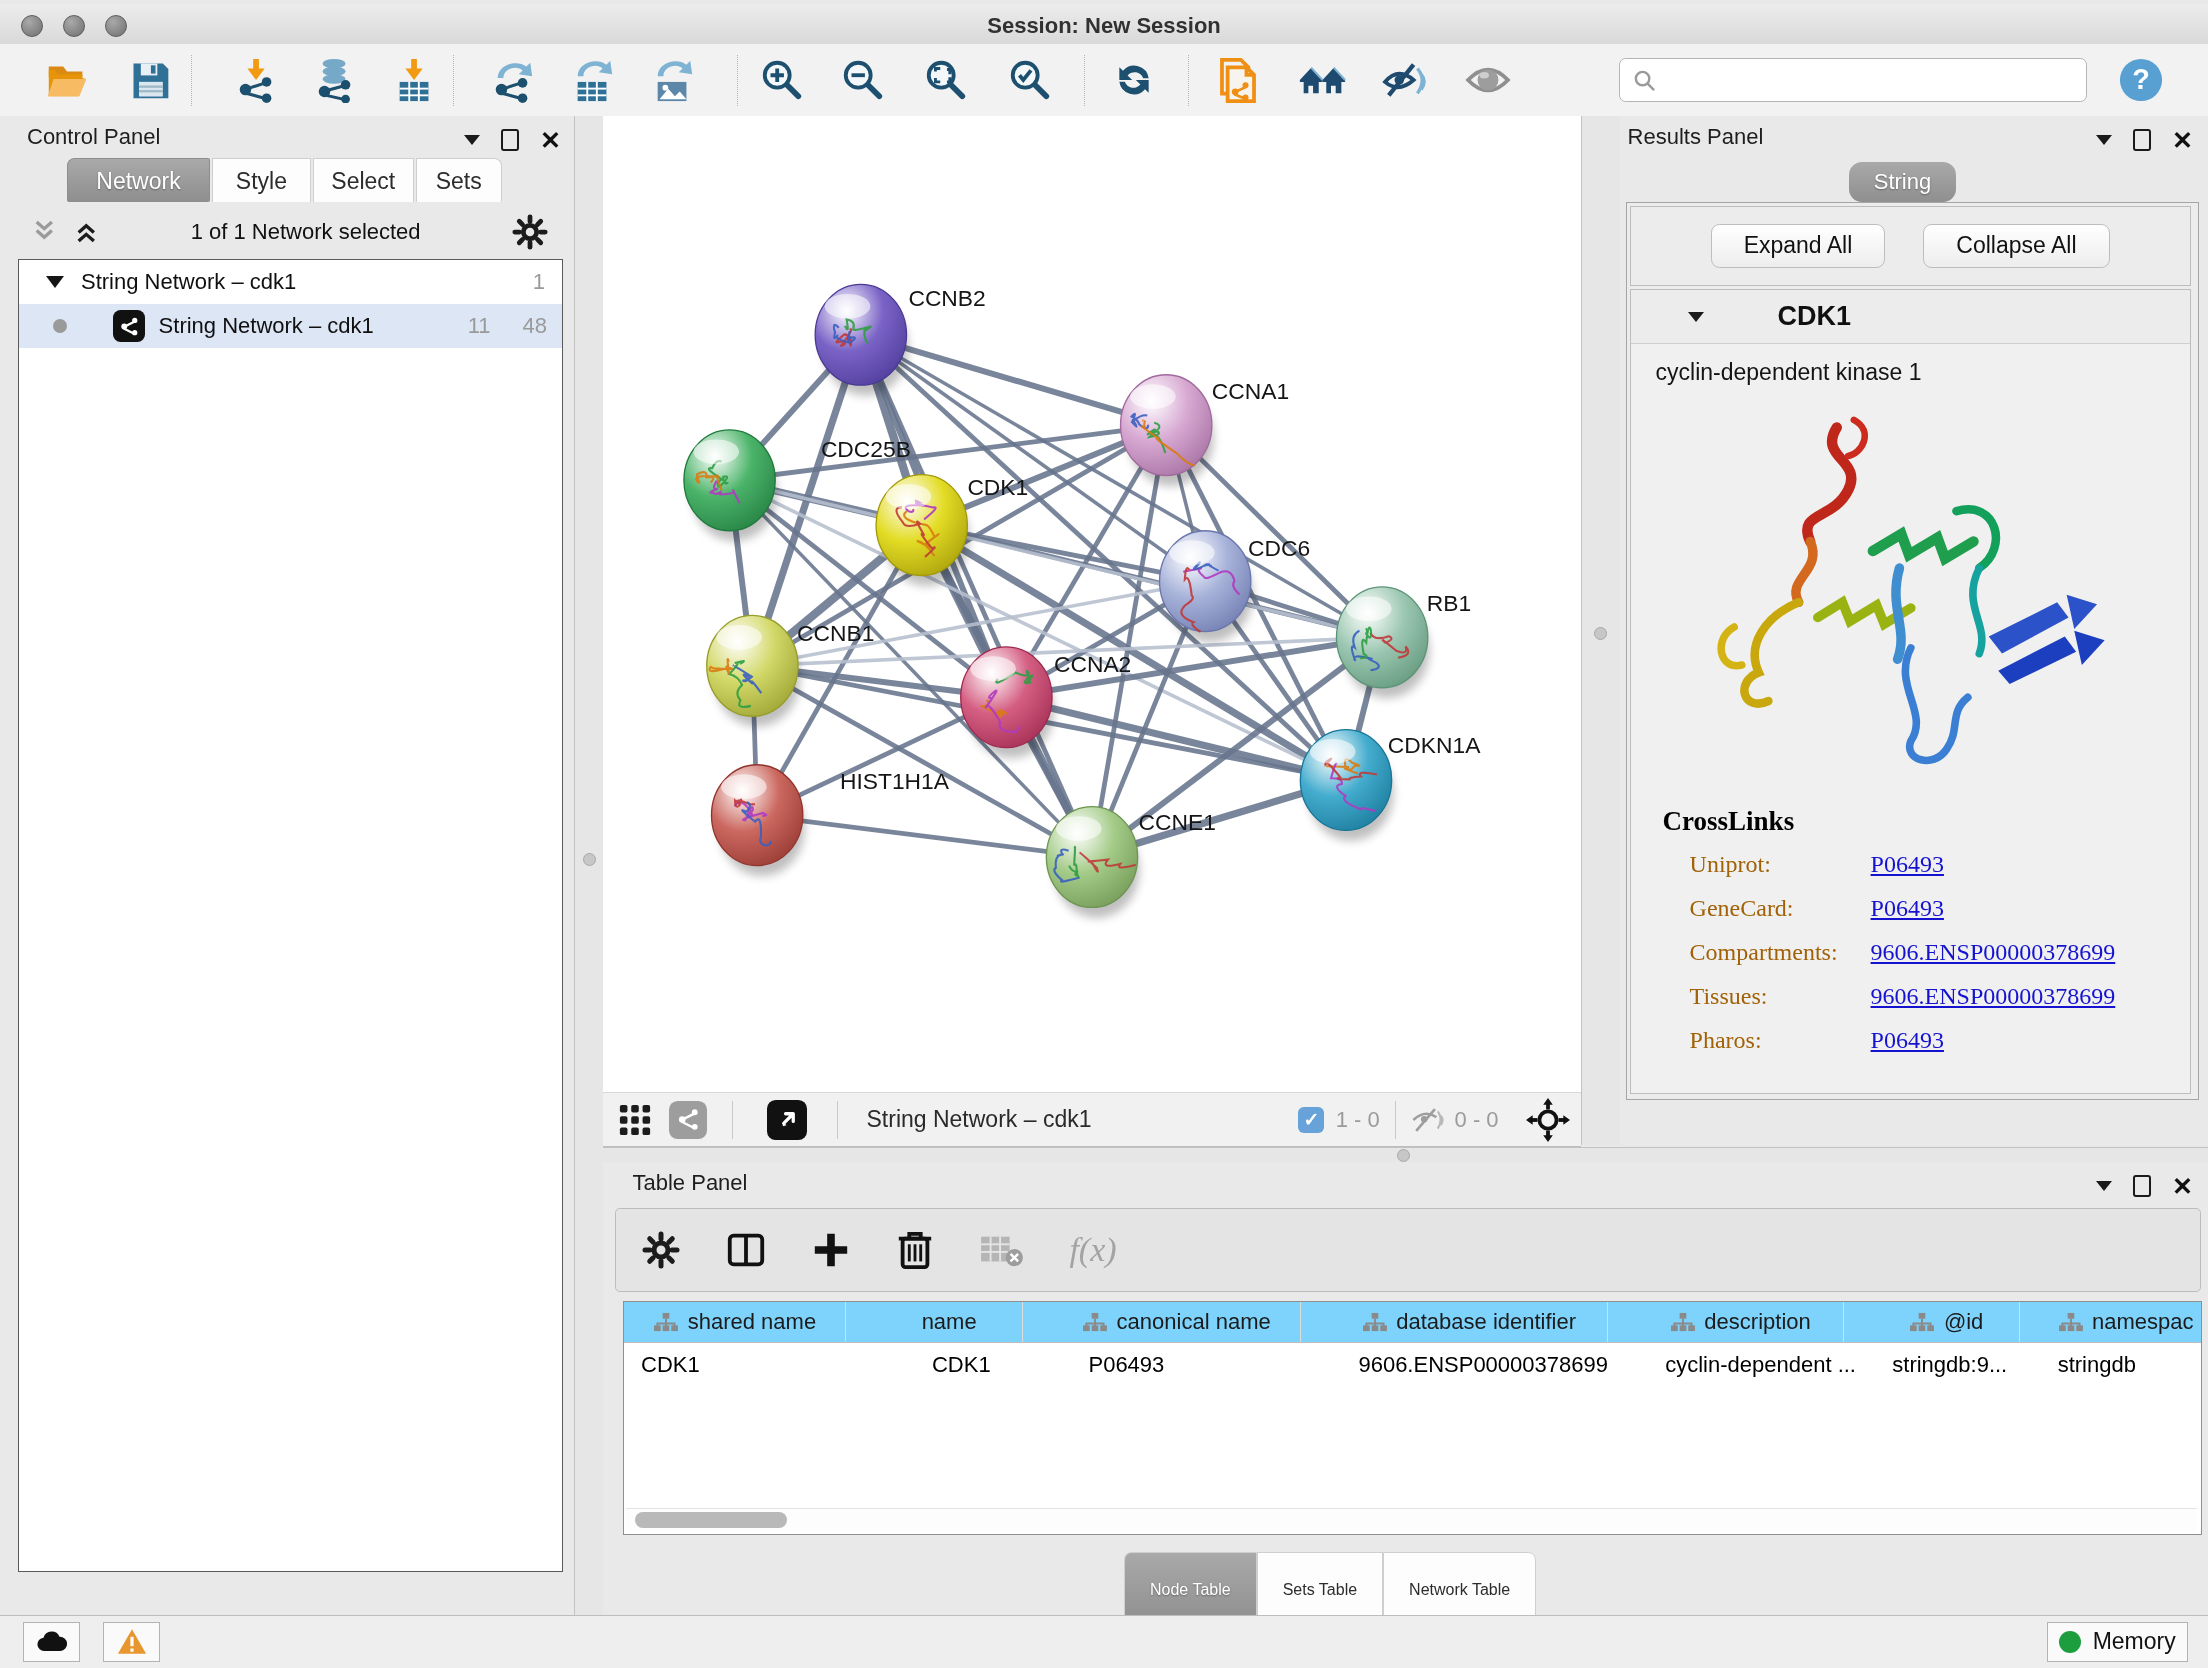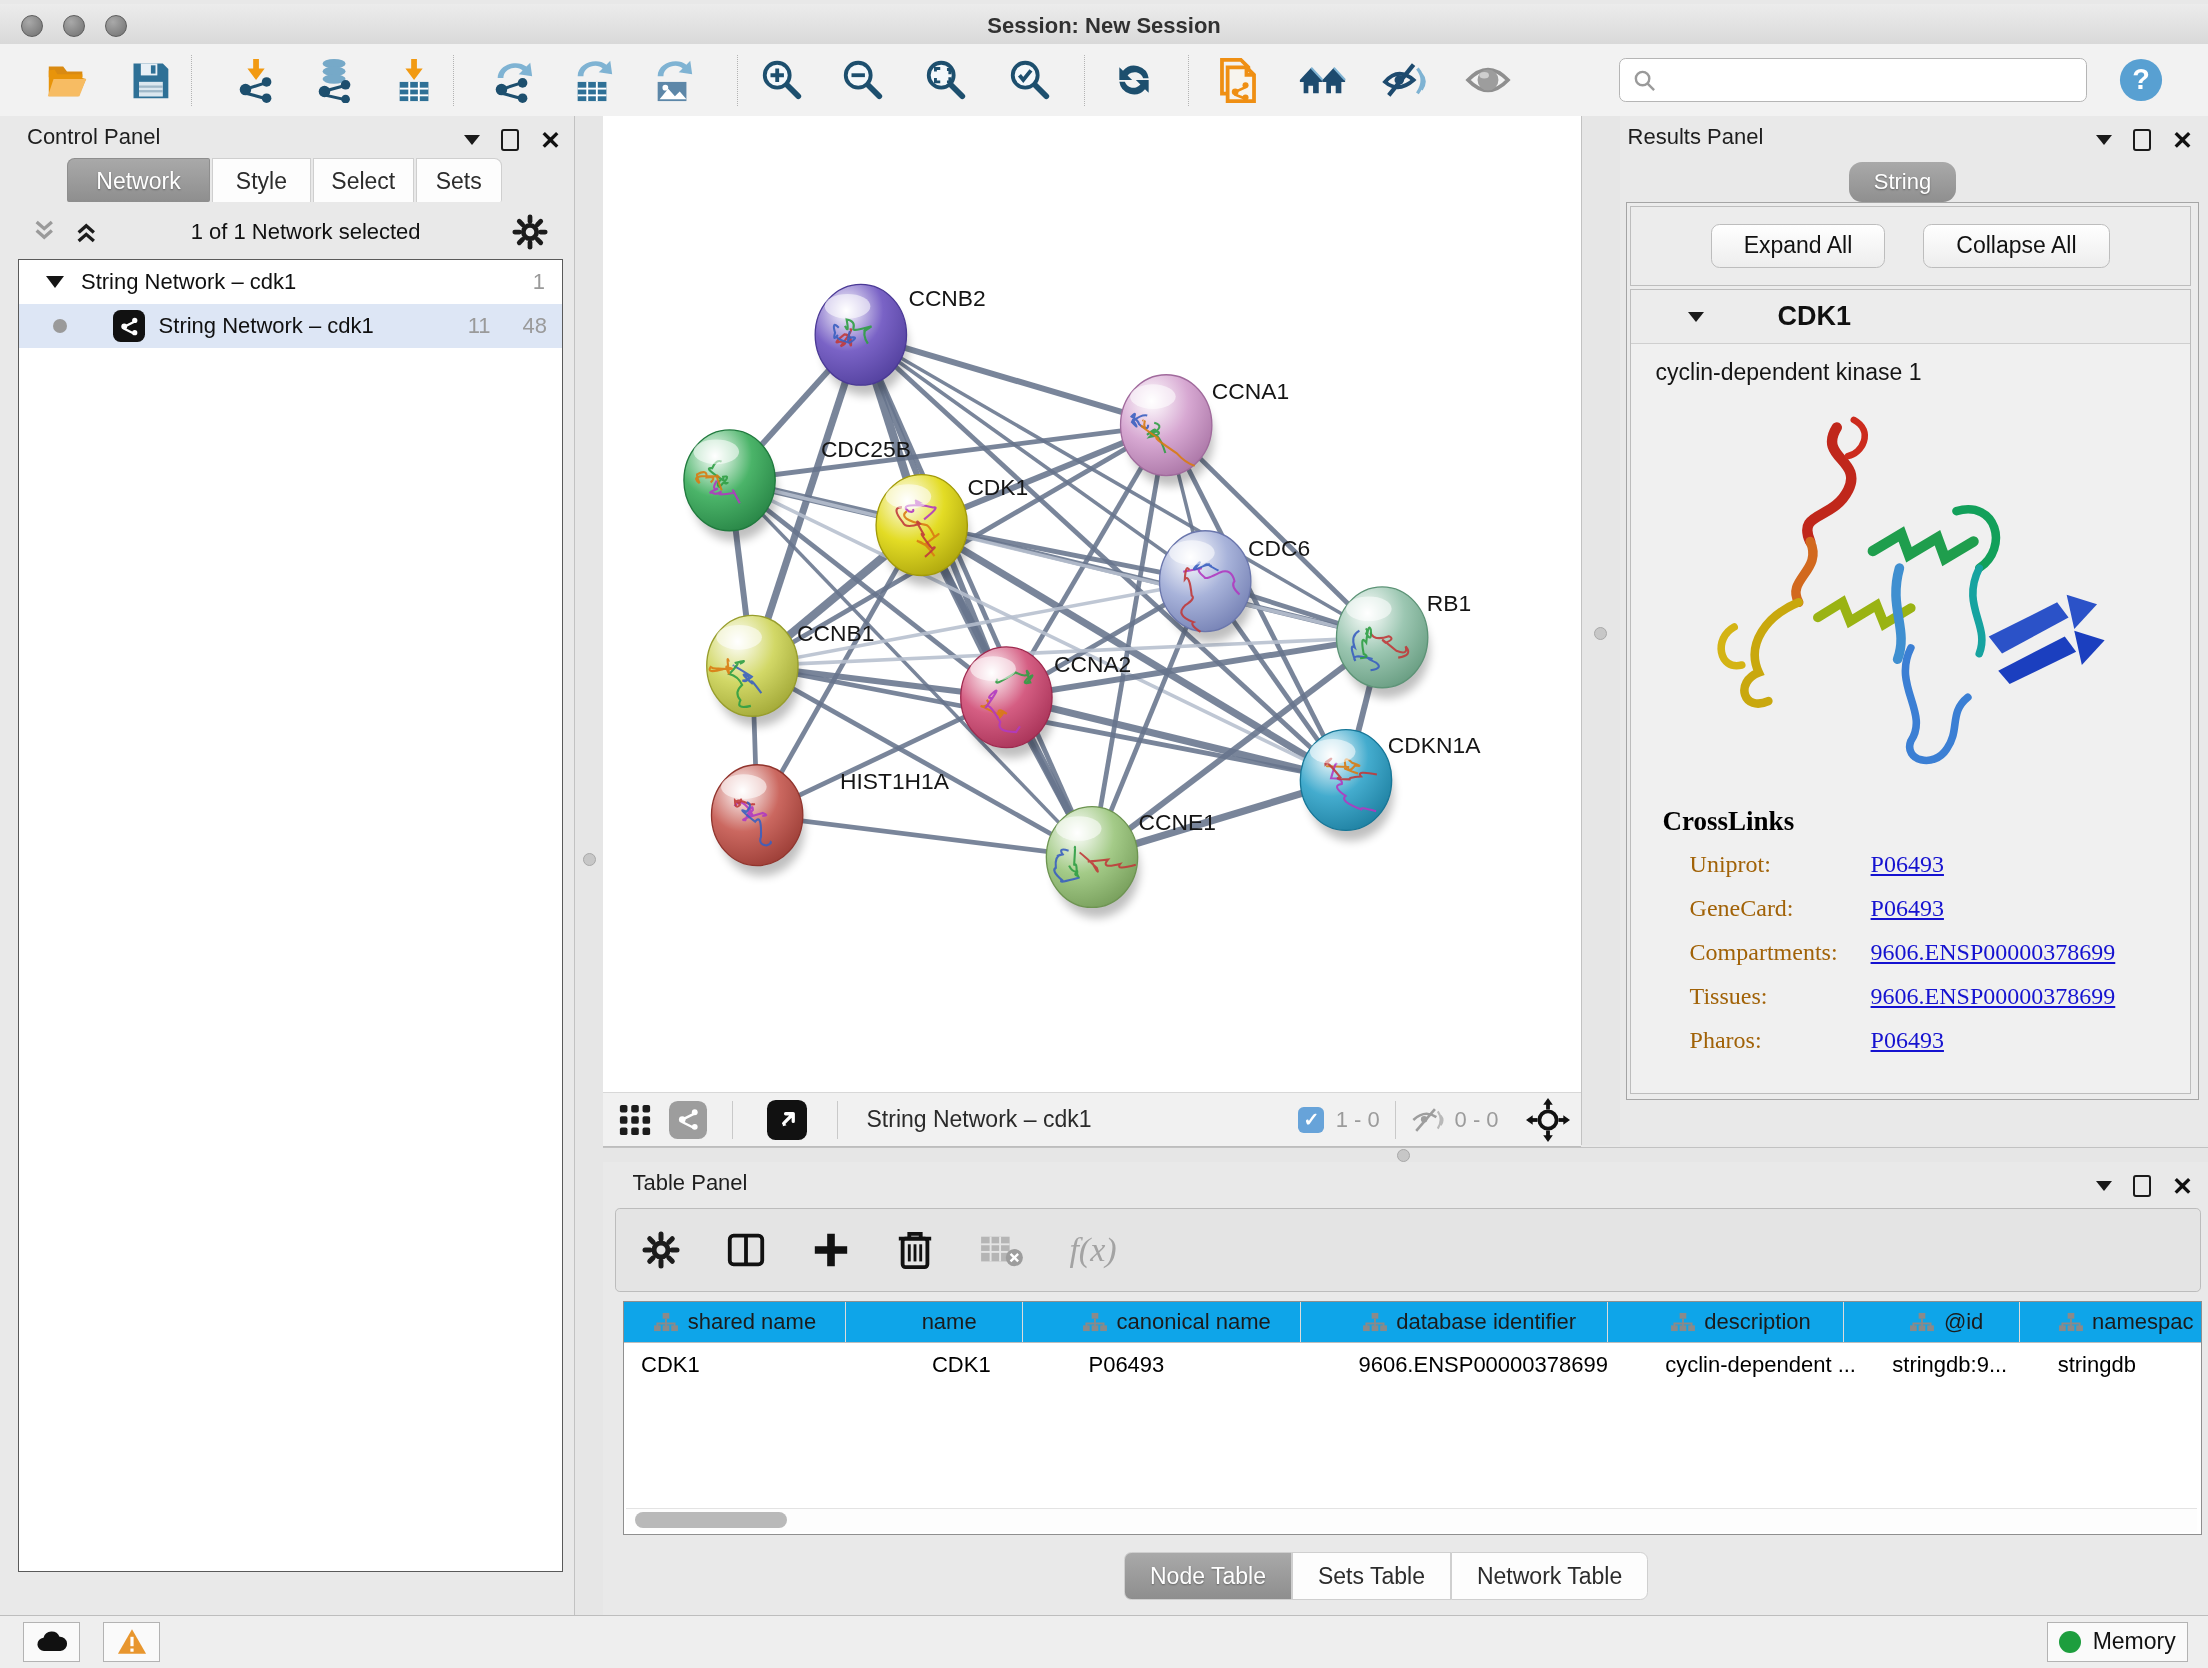--- a/index.html
+++ b/index.html
@@ -74,29 +74,29 @@
   .xl-title{font-family:"Liberation Serif",serif;font-size:27px;font-weight:700;color:#000;}
   .xl-row{display:flex;font-family:"Liberation Serif",serif;font-size:24px;height:44px;align-items:center;}
   .xl-label{width:181px;color:#a16207;}
   .xl-link{color:#1512d0;text-decoration:underline;}
   
   .table-panel{position:absolute;left:603px;top:1162px;width:1605px;height:453px;background:#e9e9e9;}
   .tp-toolbar{position:absolute;left:12.4px;top:46px;width:1586px;height:84px;background:#e4e4e4;
       border:1px solid #bcbcbc;border-radius:4.8px;display:flex;align-items:center;gap:44px;box-sizing:border-box;}
   .tp-table{position:absolute;left:20px;top:139px;width:1579px;height:234px;background:#fff;
       border:1.9px solid #8f8f8f;box-sizing:border-box;overflow:hidden;}
-  .thead{display:flex;height:40px;border-bottom:1.9px solid #bdbdbd;background:#0ea5e9;gap:30px;}
+  .thead{display:flex;height:40px;border-bottom:1.9px solid #bdbdbd;background:#7dd3fc;gap:30px;}
   .th{display:flex;align-items:center;justify-content:center;gap:9.5px;font-size:22px;color:#1b1b1b;
       border-right:1px solid #dcdcdc;box-sizing:border-box;overflow:hidden;white-space:nowrap;}
   .trowdata{display:flex;height:44px;align-items:center;font-size:22px;color:#000;}
   .td{padding-left:17px;box-sizing:border-box;overflow:hidden;white-space:nowrap;}
   .hscroll{position:absolute;left:1.9px;bottom:1.9px;width:1571px;height:23px;background:#fdfdfd;border-top:1px solid #e3e3e3;}
   .hthumb{position:absolute;left:9.5px;top:2.9px;width:152px;height:16px;border-radius:8.6px;background:#b9b9b9;}
   .tp-tabs{position:absolute;left:521px;top:390px;display:flex;height:44px;}
-  .ttab{height:44px;line-height:44px;padding:1px 25px;background:#fdfdfd;border:1px solid #cfcfcf;font-size:23px;}
+  .ttab{height:44px;line-height:44px;padding:15px 25px;background:#fdfdfd;border:1px solid #cfcfcf;font-size:16px;}
   .ttab.sel{background:linear-gradient(#a9a9a9,#8e8e8e);color:#fff;border-radius:7.6px 0 0 7.6px;
       text-shadow:0 1px 1.9px rgba(0,0,0,.35);}
   .ttab.last{border-radius:0 7.6px 7.6px 0;}
   
   .statusbar{position:absolute;left:0;top:1615px;width:100%;height:53px;background:#eeeeee;border-top:1.9px solid #bdbdbd;box-sizing:border-box;}
   .sbtn{position:absolute;top:5.7px;height:40px;background:#fafafa;border:1.9px solid #b3b3b3;
       display:flex;align-items:center;justify-content:center;box-sizing:border-box;}
   .mem{font-size:23px;color:#111;gap:11.4px;}
   .greendot{width:22px;height:22px;border-radius:50%;background:#1d9e3e;}
   svg{display:block;}

